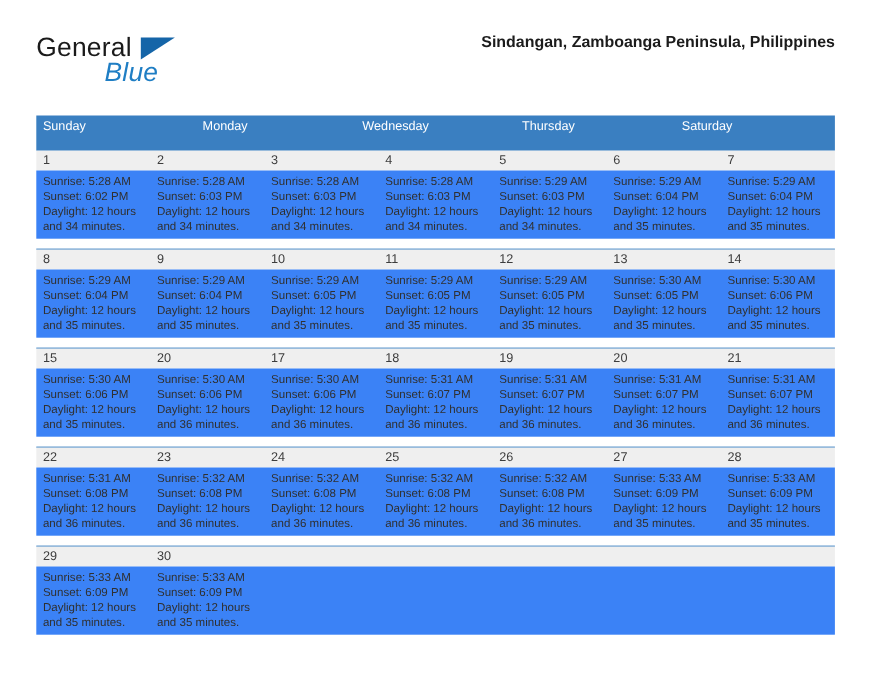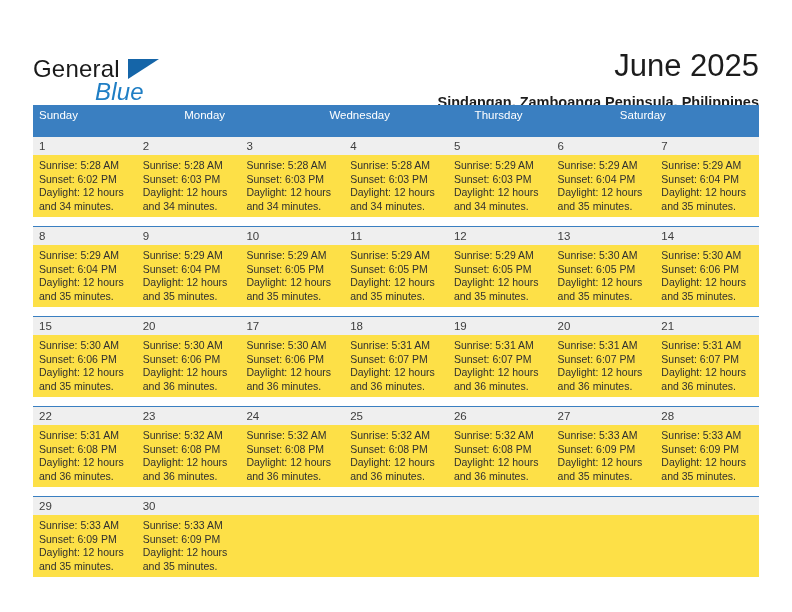--- a/index.html
+++ b/index.html
@@ -21,21 +21,20 @@
     box-sizing: border-box;
   }
 
   
   .header {
     position: absolute;
     left: 33px;
     top: 22px;
     right: 33px;
     height: 76px;
-    margin-top: 25px;
   }
   .brand {
     position: absolute;
     left: 0;
     top: 8px;
     width: 130px;
     height: 52px;
   }
   .brand-general {
     position: absolute;
@@ -130,21 +129,21 @@
     font-size: 11.5px;
     line-height: 18px;
     color: #3d3d3d;
     padding-left: 6px;
     box-sizing: border-box;
     min-width: 0;
   }
   .info-band {
     display: flex;
     height: 62px;
-    background: #fde047;
+    background: #3b82f6;
   }
   .info {
     flex: 1 1 0;
     padding: 4px 6px 0 6px;
     box-sizing: border-box;
     font-size: 10.5px;
     line-height: 13.6px;
     color: #303030;
     min-width: 0;
   }
@@ -160,21 +159,20 @@
 
   <div class="header">
 
     <div class="brand">
       <div class="brand-general">General</div>
       <div class="brand-triangle"></div>
       <div class="brand-blue">Blue</div>
     </div>
 
     <div class="title-block">
-      <div class="cal-title">June 2025</div>
       <div class="cal-subtitle">Sindangan, Zamboanga Peninsula, Philippines</div>
     </div>
 
   </div>
 
   <div class="calendar">
     <div class="weekday-row" id="weekday-row">
         <div class="weekday">Sunday</div>
         <div class="weekday">Monday</div>
         <div class="weekday">Wednesday</div>

